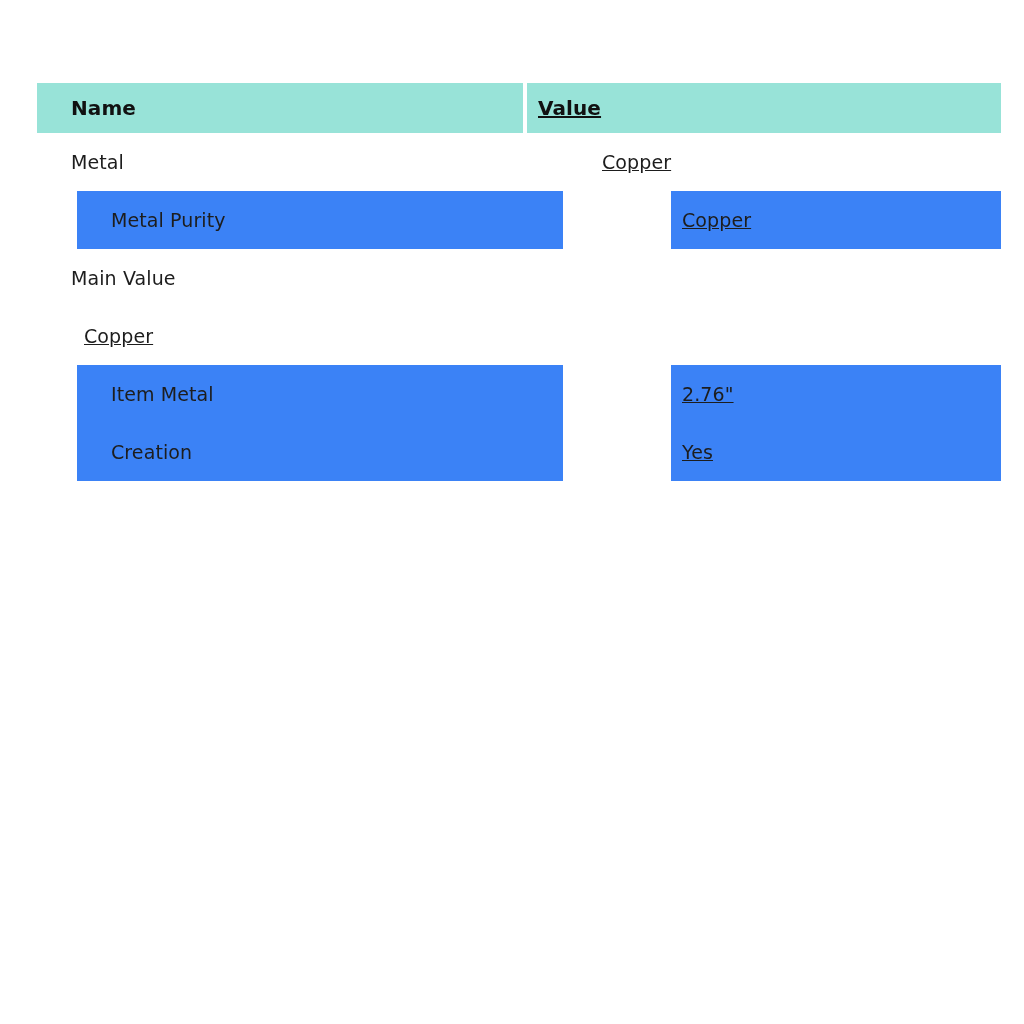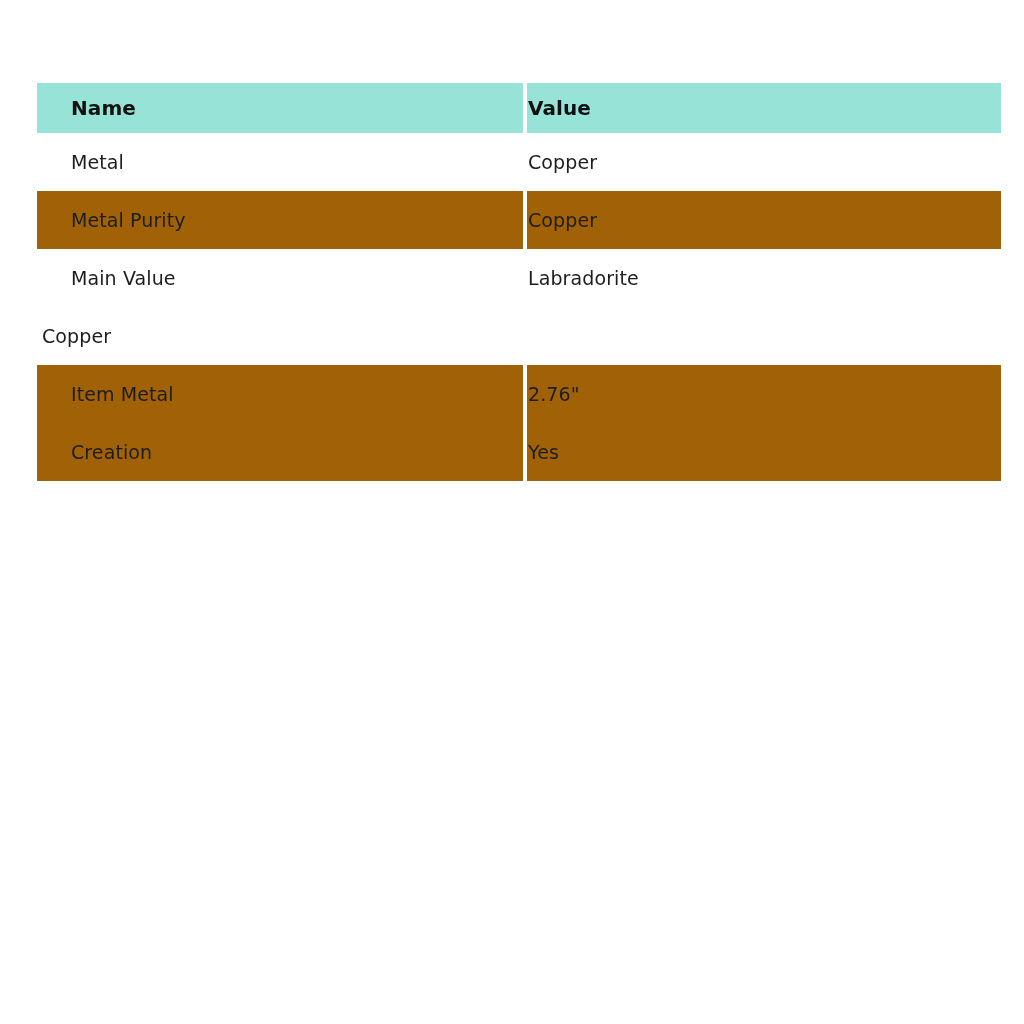--- a/index.html
+++ b/index.html
@@ -37,40 +37,43 @@
     width: 486px;
     padding-left: 34px;
   }
   .col-gap {
     width: 4px;
     background: #ffffff;
     flex: 0 0 4px;
   }
   .cell.value {
     flex: 1;
-    padding-left: 1px;
+    padding-left: 11px;
+    text-decoration: underline;
   }
   .header-row {
     height: 50px;
     border-radius: 13px;
   }
   .header-row .cell {
     background: #98e3d8;
     font-weight: bold;
     font-size: 20px;
     color: #111111;
   }
   .data-row {
     height: 58px;
+    gap: 32px;
   }
   .data-row.even .cell {
     background: #ffffff;
   }
   .data-row.odd .cell {
-    background: #a16207;
+    background: #3b82f6;
+    margin-left: 40px;
   }
 </style>
 </head>
 <body>
 
 <div class="attr-table">
 
   <div class="row header-row">
     <div class="cell name">Name</div>
     <div class="col-gap"></div>
@@ -85,21 +88,20 @@
 
   <div class="row data-row odd">
     <div class="cell name">Metal Purity</div>
     <div class="col-gap"></div>
     <div class="cell value">Copper</div>
   </div>
 
   <div class="row data-row even">
     <div class="cell name">Main Value</div>
     <div class="col-gap"></div>
-    <div class="cell value">Labradorite</div>
   </div>
 
 
   <div class="row data-row even">
     <div class="col-gap"></div>
     <div class="cell value">Copper</div>
   </div>
 
   <div class="row data-row odd">
     <div class="cell name">Item Metal</div>

